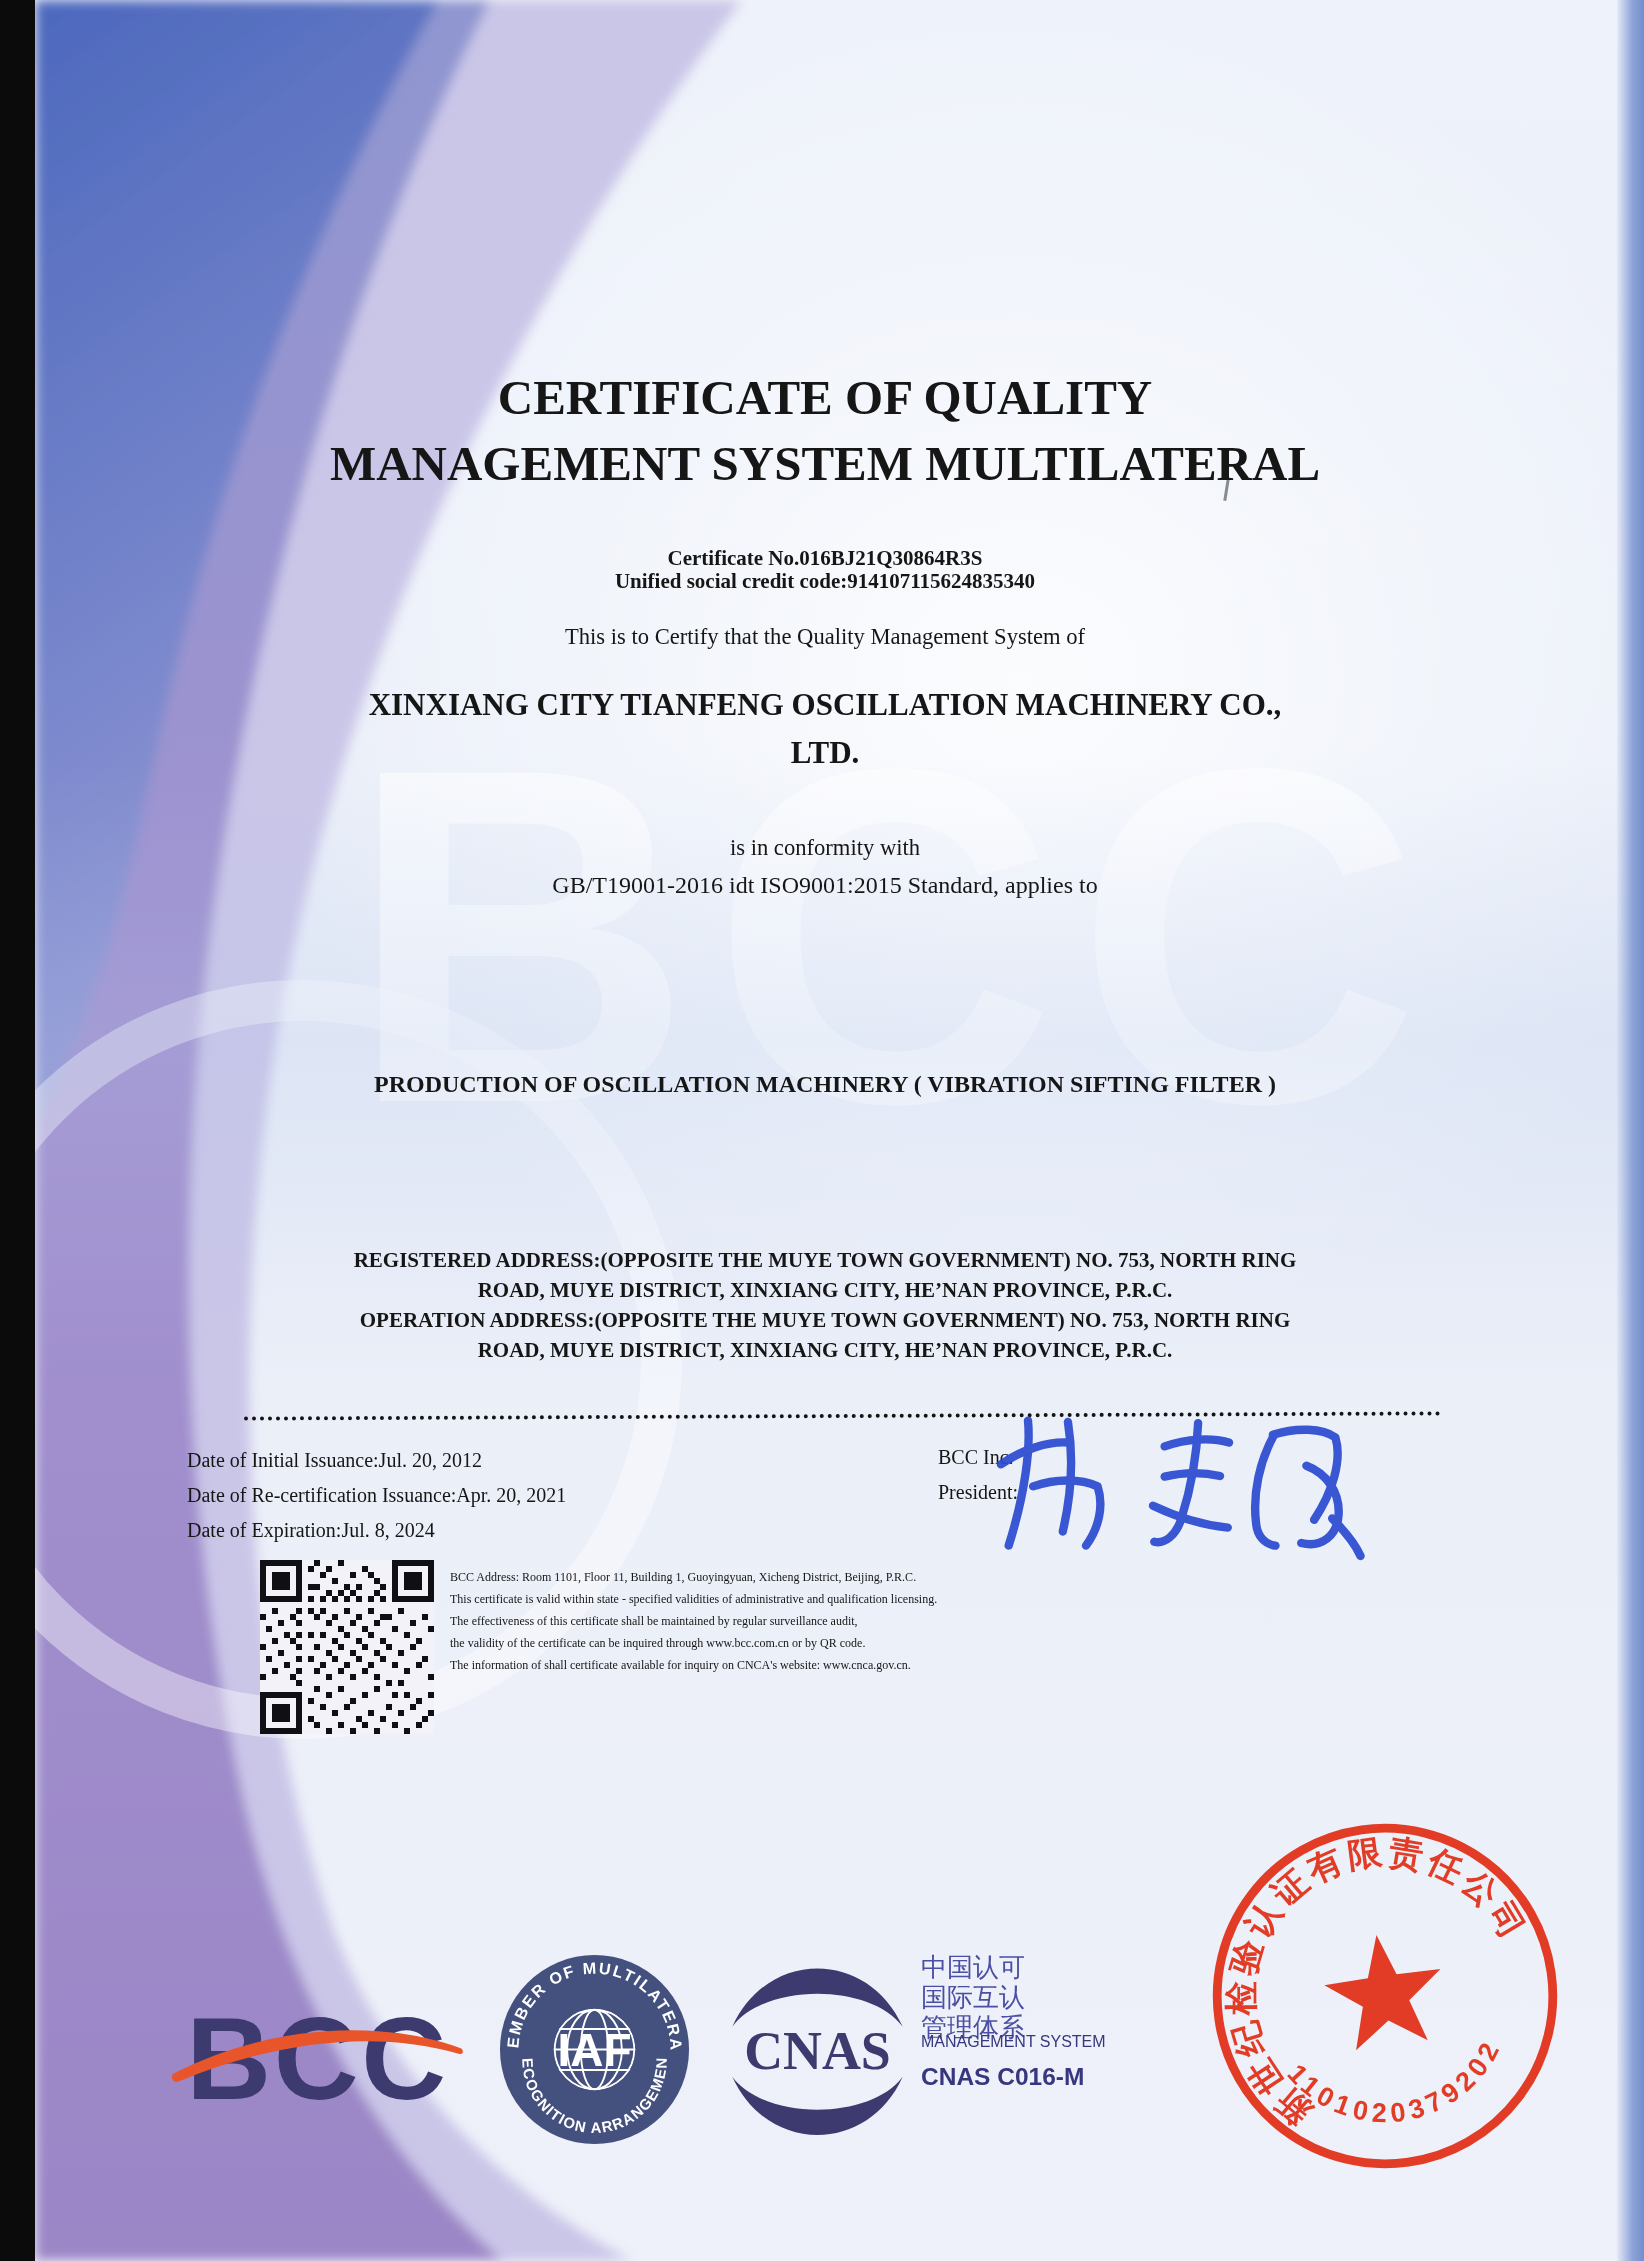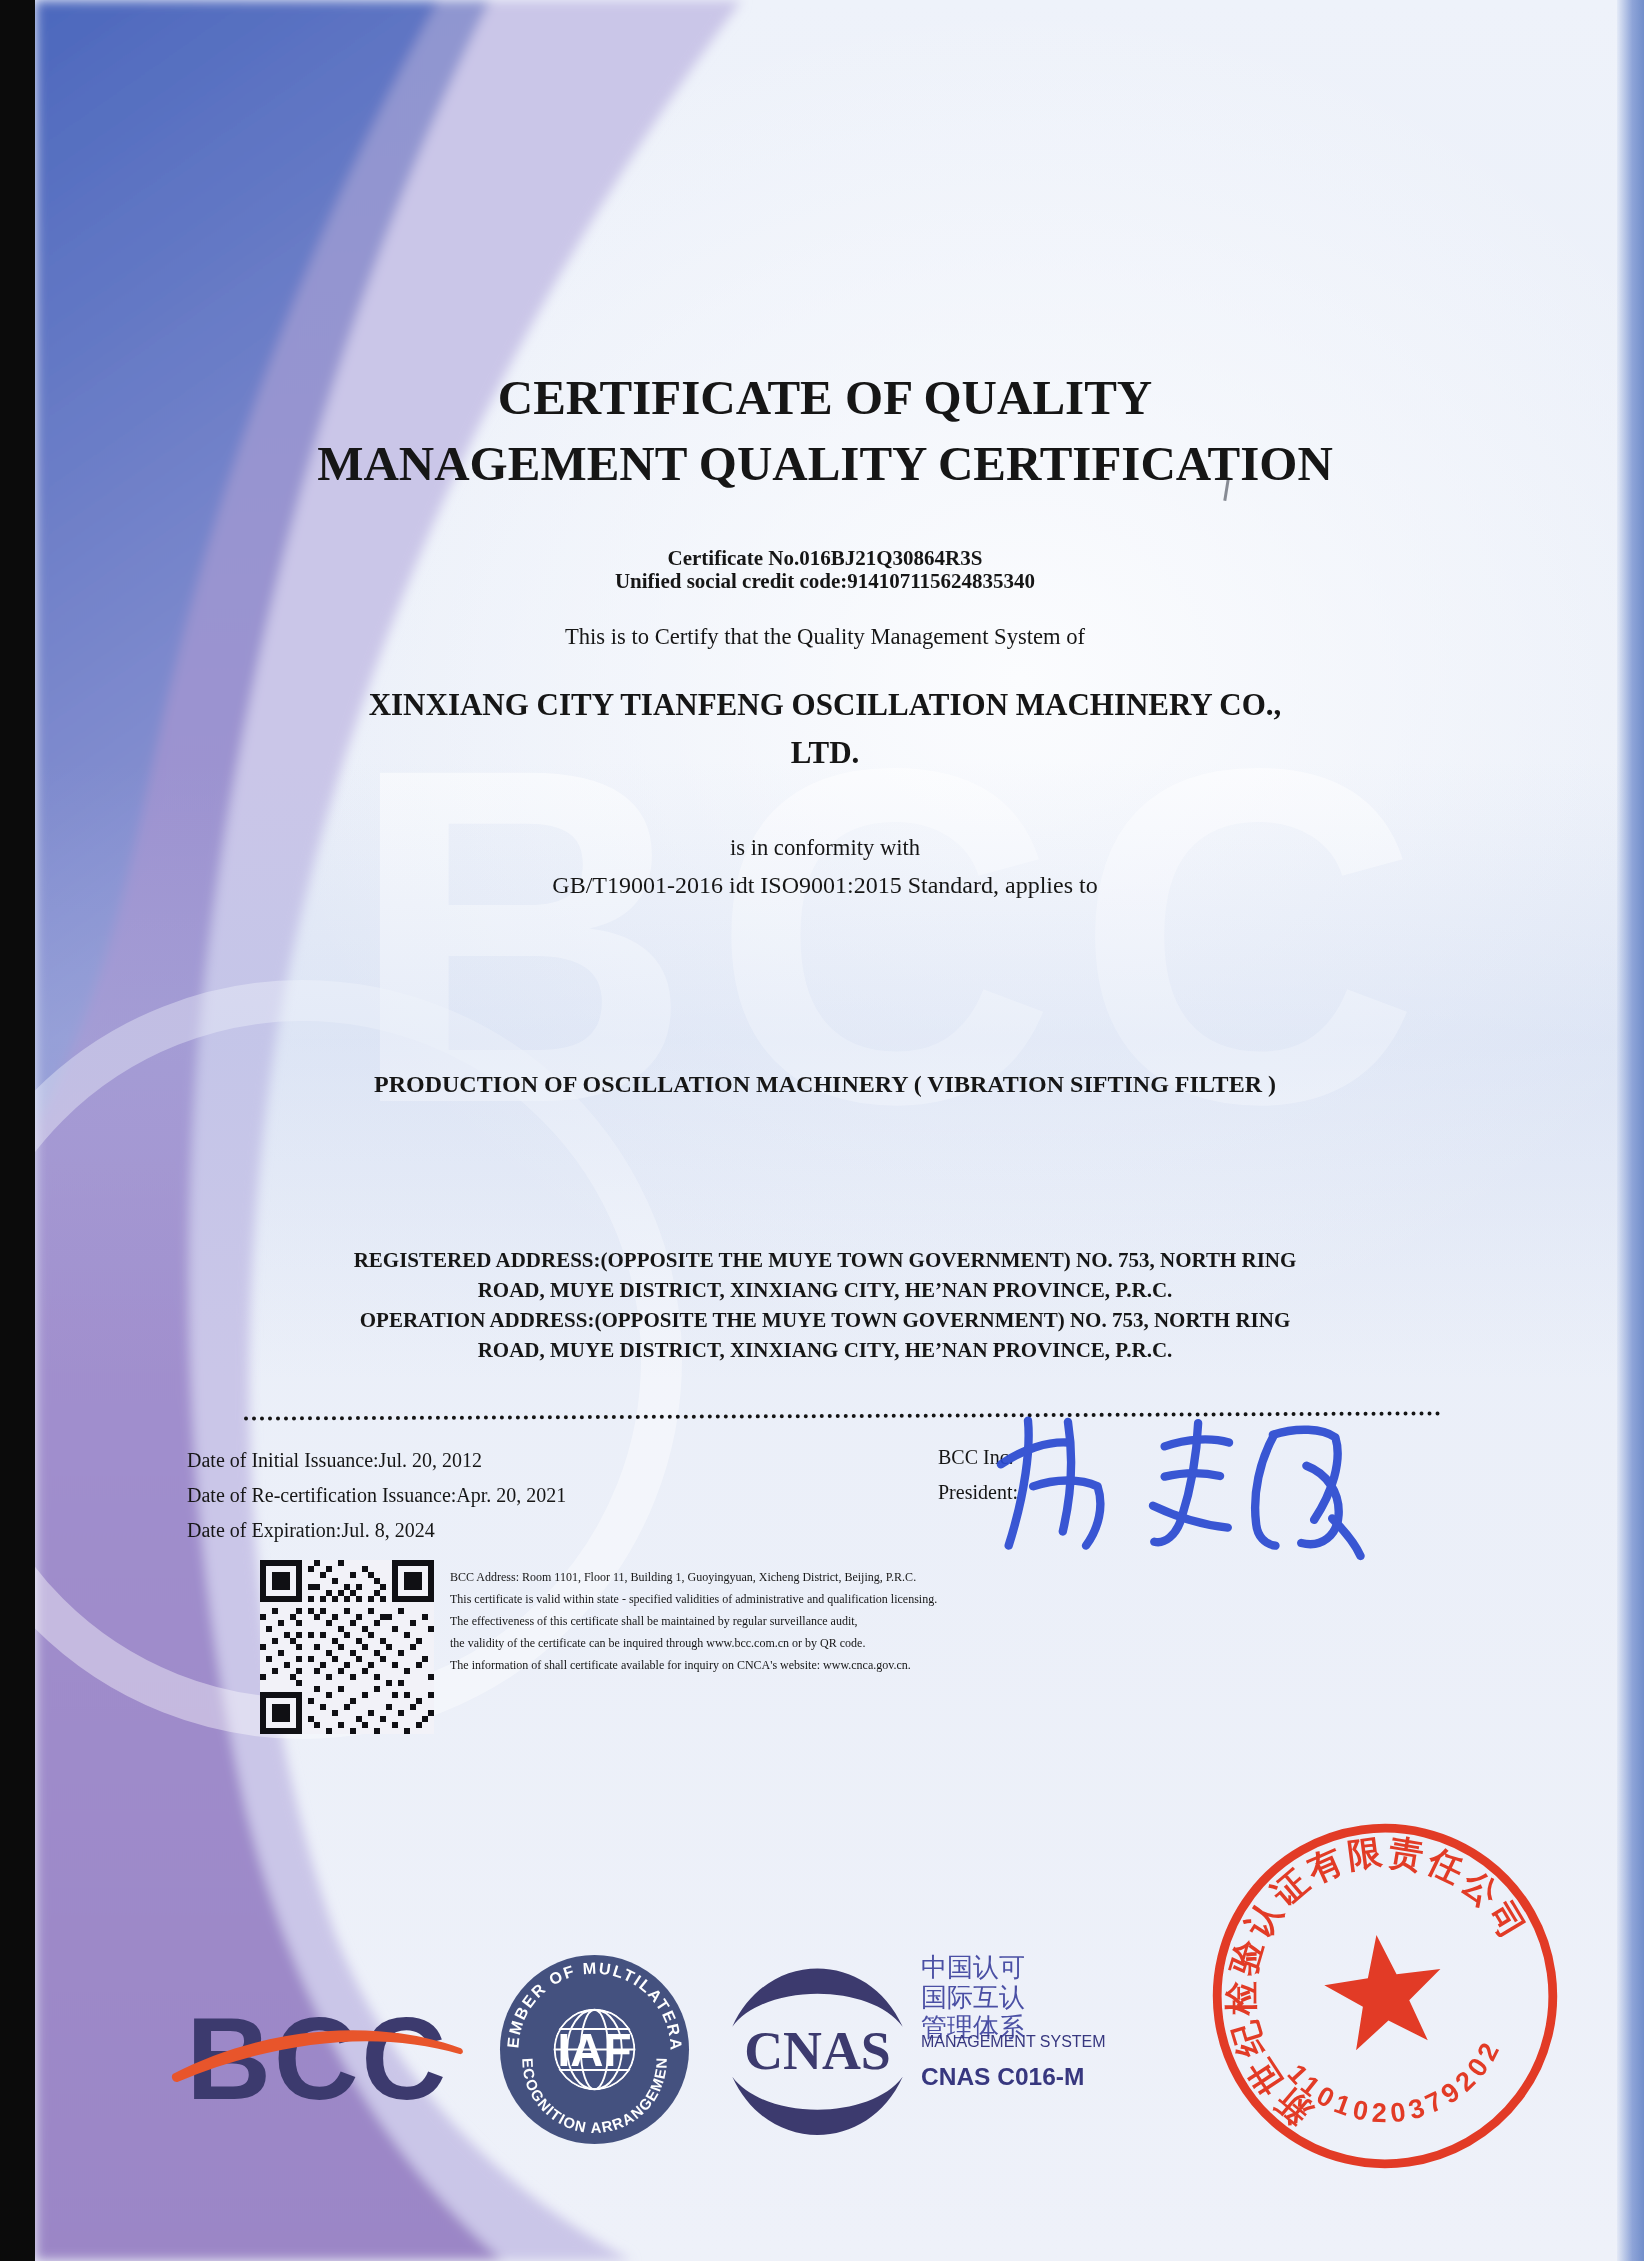--- a/index.html
+++ b/index.html
@@ -92,21 +92,21 @@
   <div class="abs wm-letters">BCC</div>
   <div class="abs wm-ring"></div>
   <div class="abs mid-haze"></div>
 
   <div class="abs edge-left"></div>
   <div class="abs edge-right"></div>
   <div class="abs artifact"></div>
 
   <div class="abs ctr title content">
     <div>CERTIFICATE OF QUALITY</div>
-    <div>MANAGEMENT QUALITY CERTIFICATION</div>
+    <div>MANAGEMENT SYSTEM MULTILATERAL</div>
   </div>
 
   <div class="abs ctr certno content">Certificate No.016BJ21Q30864R3S</div>
   <div class="abs ctr creditcode content">Unified social credit code:914107115624835340</div>
   <div class="abs ctr certify content">This is to Certify that the Quality Management System of</div>
 
   <div class="abs ctr company content">
     <div>XINXIANG CITY TIANFENG OSCILLATION MACHINERY CO.,</div>
     <div>LTD.</div>
   </div>

